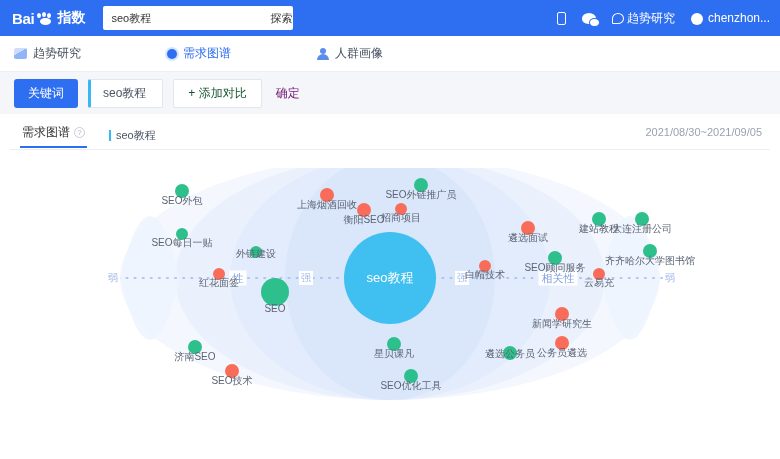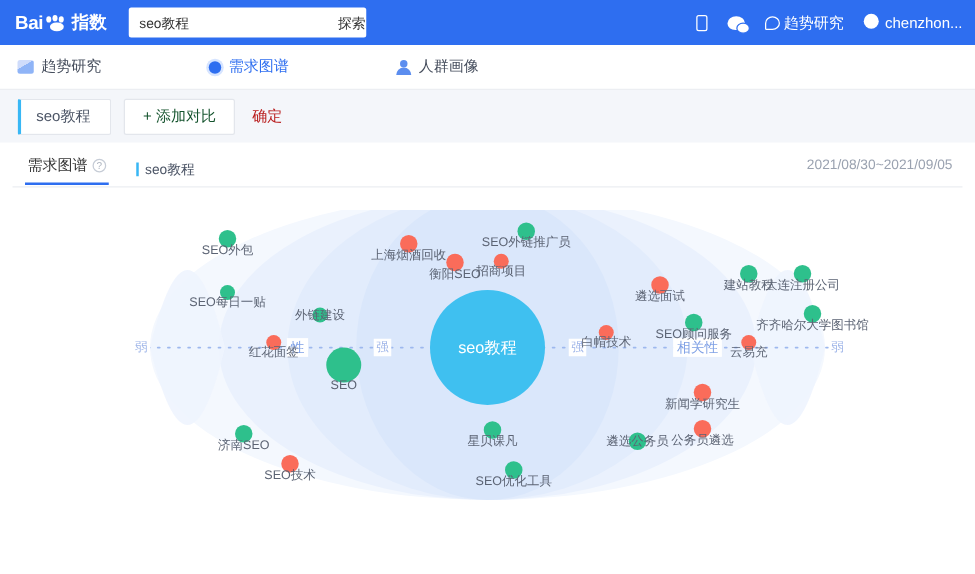--- a/index.html
+++ b/index.html
@@ -75,21 +75,21 @@
     position: relative;
   }
   .wechat-ic:after{
     content:""; position:absolute; width:9px;height:7px;background:#fff;
     border-radius:50%; right:-4px; bottom:-3px; border:1.5px solid #2e6ef0;
   }
   .help-wrap { display:flex; align-items:center; gap:3px; color:#fff; font-size:12px; cursor:pointer; }
   .help-ic {
     width:12px;height:11px;border:1.3px solid #fff;border-radius:50% 50% 50% 10%;
   }
-  .user-wrap { display:flex; align-items:flex-start; gap:5px; color:#fff; font-size:12px; cursor:pointer; }
+  .user-wrap { display:flex; align-items:flex-end; gap:5px; color:#fff; font-size:12px; cursor:pointer; }
   .avatar { width:12px;height:12px;border-radius:50%;background:#fff; }
 
   
   .subnav {
     height: 36px; background:#fff; border-bottom:1px solid #eceef2;
     display:flex; align-items:center; padding-left: 14px;
   }
   .subnav-item {
     display:flex; align-items:center; gap:6px;
     font-size:12px; color:#454d5c; cursor:pointer;
@@ -127,21 +127,21 @@
   }
   .kw-chip {
     background:#fff; border:1px solid #e3e6ec; border-left:3px solid #38b7f5;
     font-size:12px; color:#4c5566; padding:5px 16px 5px 12px;
     border-radius:2px; cursor:pointer; min-width:72px;
   }
   .add-cmp {
     background:#fff; border:1px solid #e3e6ec; color:#14532d;
     font-size:12px; padding:5px 14px; border-radius:2px; cursor:pointer;
   }
-  .confirm-link { color:#b91c1c; font-size:12px; cursor:pointer; margin-left:4px; }
+  .confirm-link { color:#701a75; font-size:12px; cursor:pointer; margin-left:4px; }
 
   
   .panel {
     background:#fff; margin: 8px 10px 0 10px;
     height: 402px; position:relative;
   }
   .panel-head {
     height:28px; display:flex; align-items:center;
     border-bottom:1px solid #eceef2; padding: 0 6px;
     position:relative;
@@ -267,20 +267,21 @@
       <span class="ic-dot"></span>
       <span>需求图谱</span>
     </span>
     <span class="subnav-item">
       <span class="ic-person"></span>
       <span>人群画像</span>
     </span>
   </div>
 
   <div class="filterbar">
+    <span class="kw-btn">关键词</span>
     <span class="kw-chip">seo教程</span>
     <span class="add-cmp">+ 添加对比</span>
     <span class="confirm-link">确定</span>
   </div>
 
   <div class="panel">
 
     <div class="panel-head">
       <span class="panel-tab">
         <span>需求图谱</span>
@@ -329,21 +330,21 @@
           <div class="node" style="left: 172px; top: 16px;">
             <span class="pt" style="width: 14px; height: 14px; background: rgb(46, 192, 140);"></span>
             <span class="lb" style="margin-top: 12px;">SEO外包</span>
           </div>
           <div class="node" style="left: 172px; top: 60px;">
             <span class="pt" style="width: 12px; height: 12px; background: rgb(46, 192, 140);"></span>
             <span class="lb" style="margin-top: 10px;">SEO每日一贴</span>
           </div>
           <div class="node" style="left: 246px; top: 78px;">
             <span class="pt" style="width: 12px; height: 12px; background: rgb(46, 192, 140);"></span>
-            <span class="lb" style=" font-family: Liberation Mono, monospace;">外链建设</span>
+            <span class="lb" style="">外链建设</span>
           </div>
           <div class="node" style="left: 209px; top: 100px;">
             <span class="pt" style="width: 12px; height: 12px; background: rgb(250, 108, 90);"></span>
             <span class="lb" style="margin-top: 10px;">红花面签</span>
           </div>
           <div class="node" style="left: 265px; top: 110px;">
             <span class="pt" style="width: 28px; height: 28px; background: rgb(46, 192, 140);"></span>
             <span class="lb" style="margin-top: 26px;">SEO</span>
           </div>
           <div class="node" style="left: 317px; top: 20px;">

